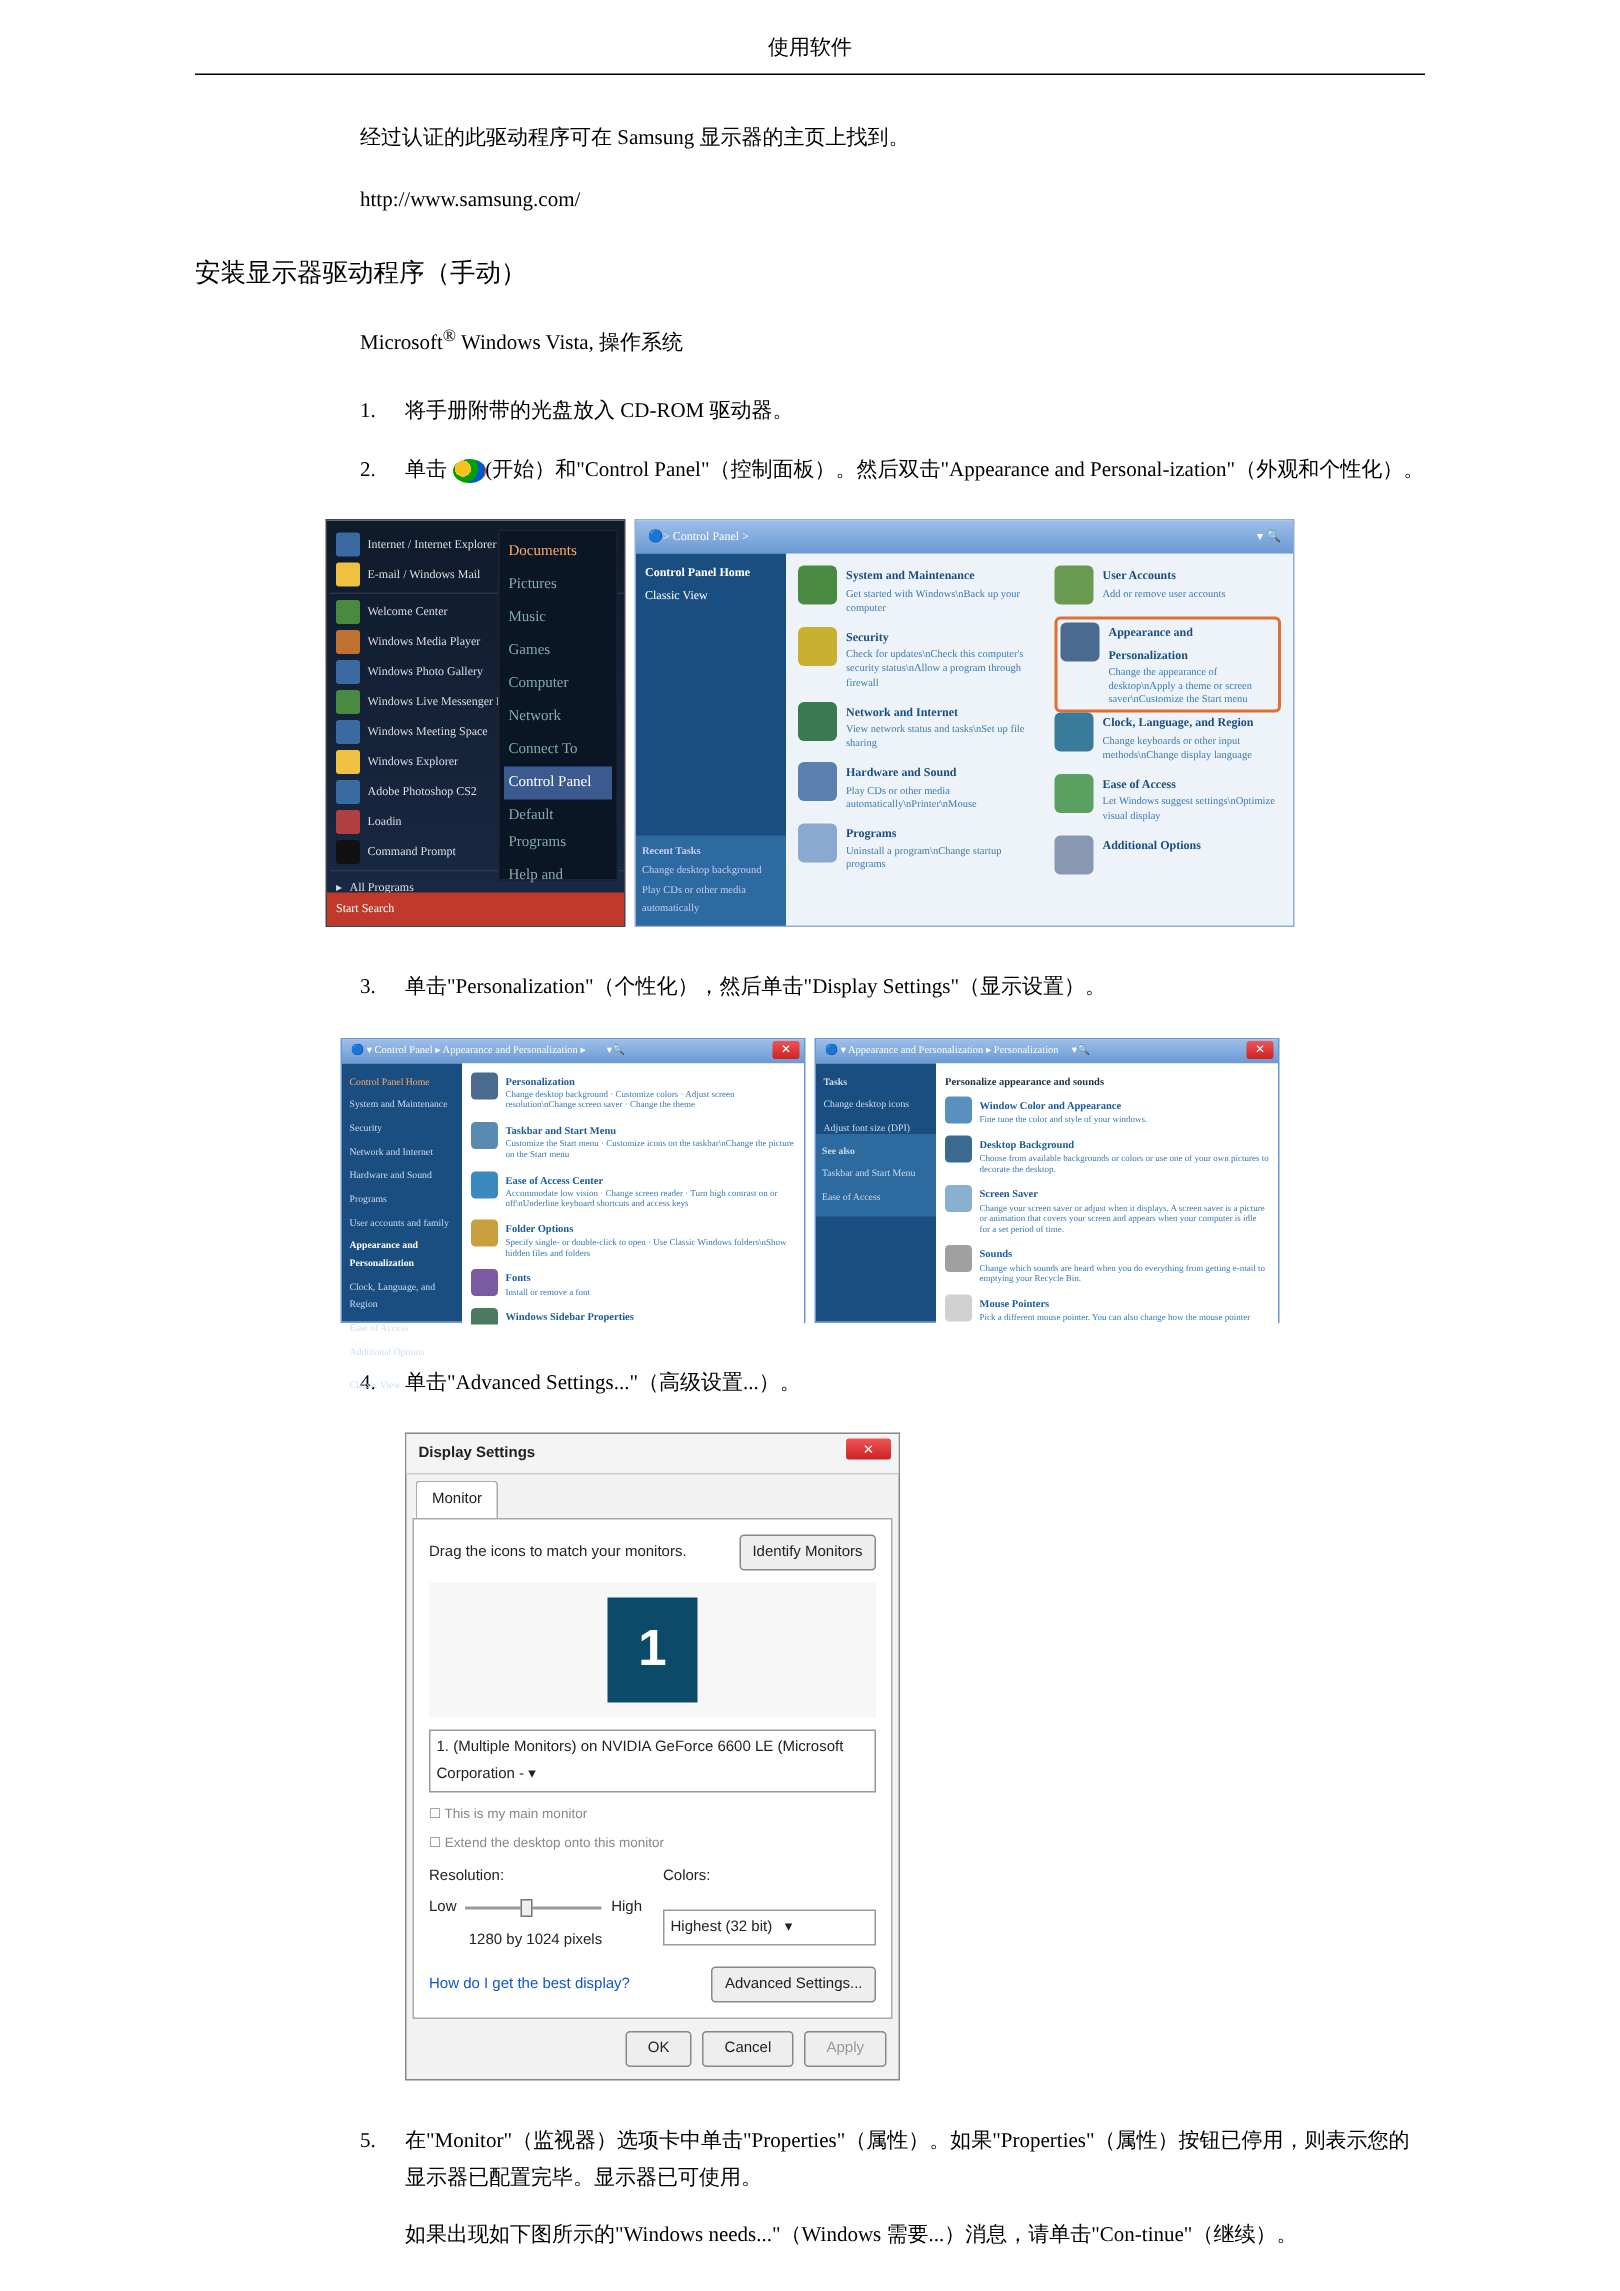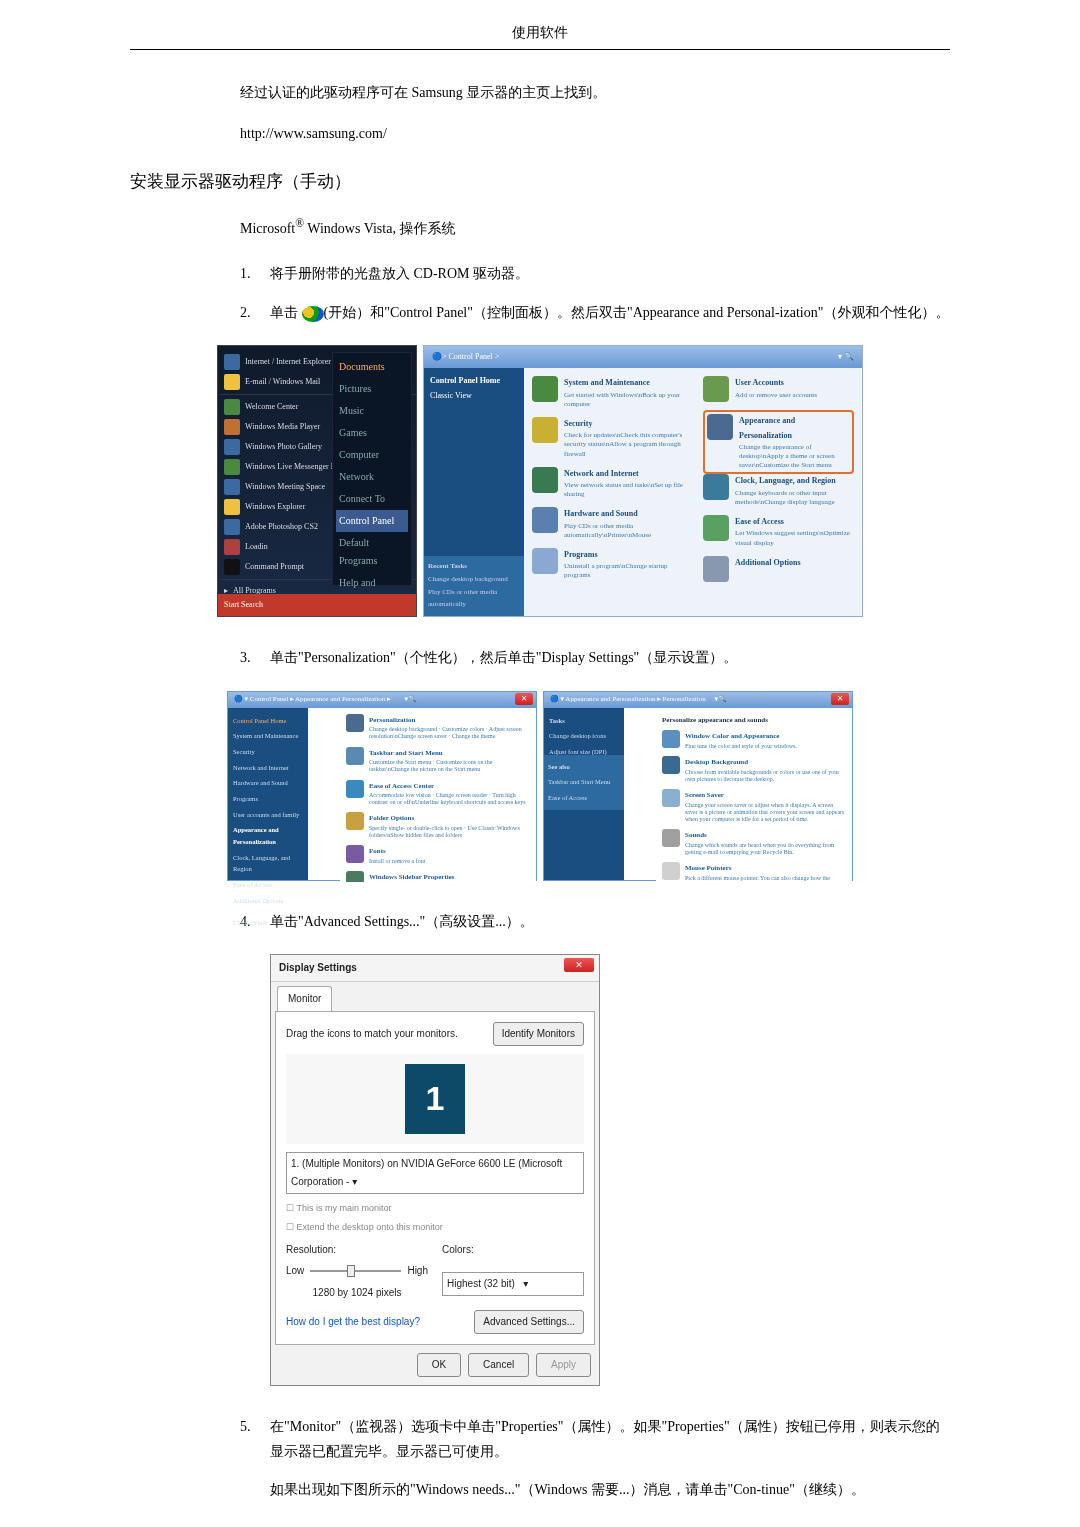--- a/index.html
+++ b/index.html
@@ -62,21 +62,21 @@
     .cp-row{display:flex;gap:20px}
     .cp-col{flex:1}
     .cp-sel{border:2px solid #e07030;border-radius:4px;padding:2px}
 
     
     .pz-wrap{display:flex;gap:6px}
     .pz-left,.pz-right{width:310px;height:190px;border:1px solid #6a99d4;font-size:7px;position:relative}
     .pz-head{height:16px;background:linear-gradient(#9dbee8,#6a99d4);display:flex;align-items:center;padding:0 6px;color:#fff}
     .pz-side{position:absolute;left:0;top:16px;bottom:0;width:80px;background:#1a4d80;color:#cde;padding:5px}
     .pz-side div{padding:2px 0;font-size:6.5px}
-    .pz-main{margin-left:112px;padding:6px;color:#246;background:#fff;height:174px;overflow:hidden}
+    .pz-main{margin-left:80px;padding:6px;color:#246;background:#fff;height:174px;overflow:hidden}
     .pz-item{display:flex;gap:5px;margin-bottom:6px}
     .pz-ico{width:18px;height:18px;border-radius:3px;flex-shrink:0}
     .pz-t{color:#1a5a9a;font-weight:bold}
     .pz-d{color:#3a7ab0;font-size:6px;line-height:1.2}
     .pz-right .pz-side{bottom:0;display:flex;flex-direction:column}
     .pz-right .pz-side-foot{margin-top:auto;background:#2d6aa0;margin:-5px;padding:4px;font-size:6px}
     .close-x{position:absolute;top:1px;right:3px;width:18px;height:12px;background:linear-gradient(#e55,#c22);border-radius:2px;text-align:center;color:#fff;font-size:8px;line-height:12px}
 
     
     .ds-box{width:330px;border:1px solid #888;background:#f2f2f2;font-family:Tahoma,sans-serif;font-size:10px;color:#222;position:relative}

